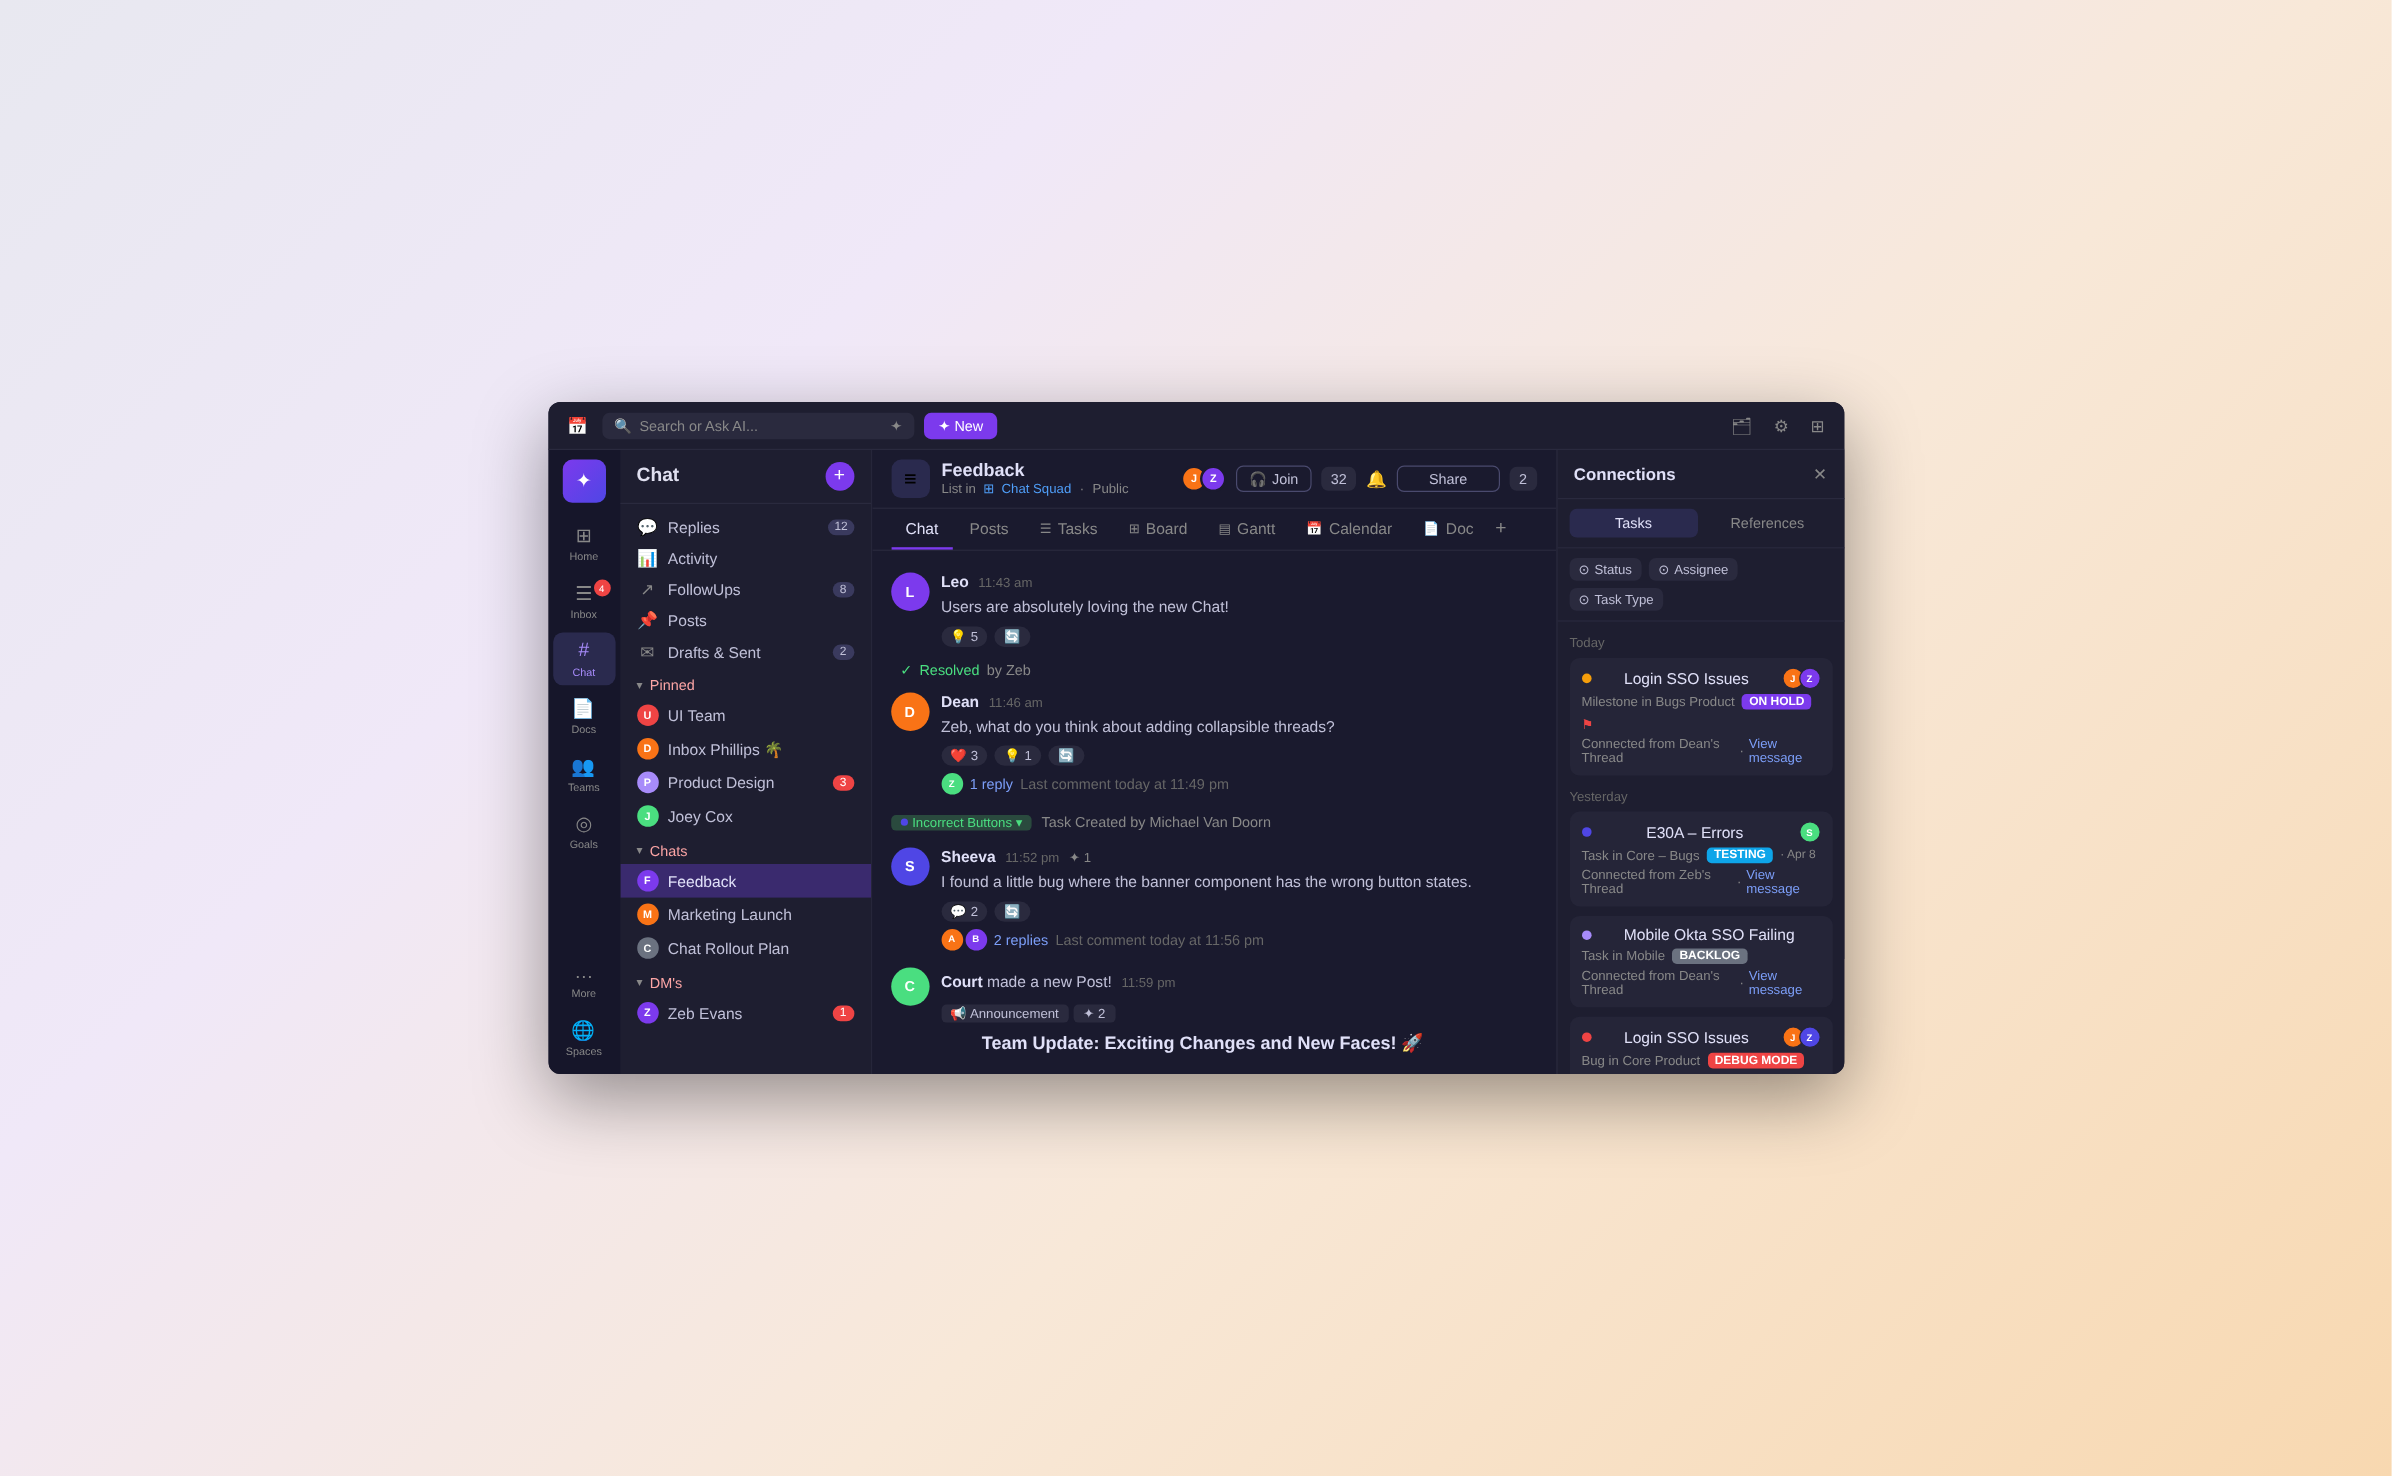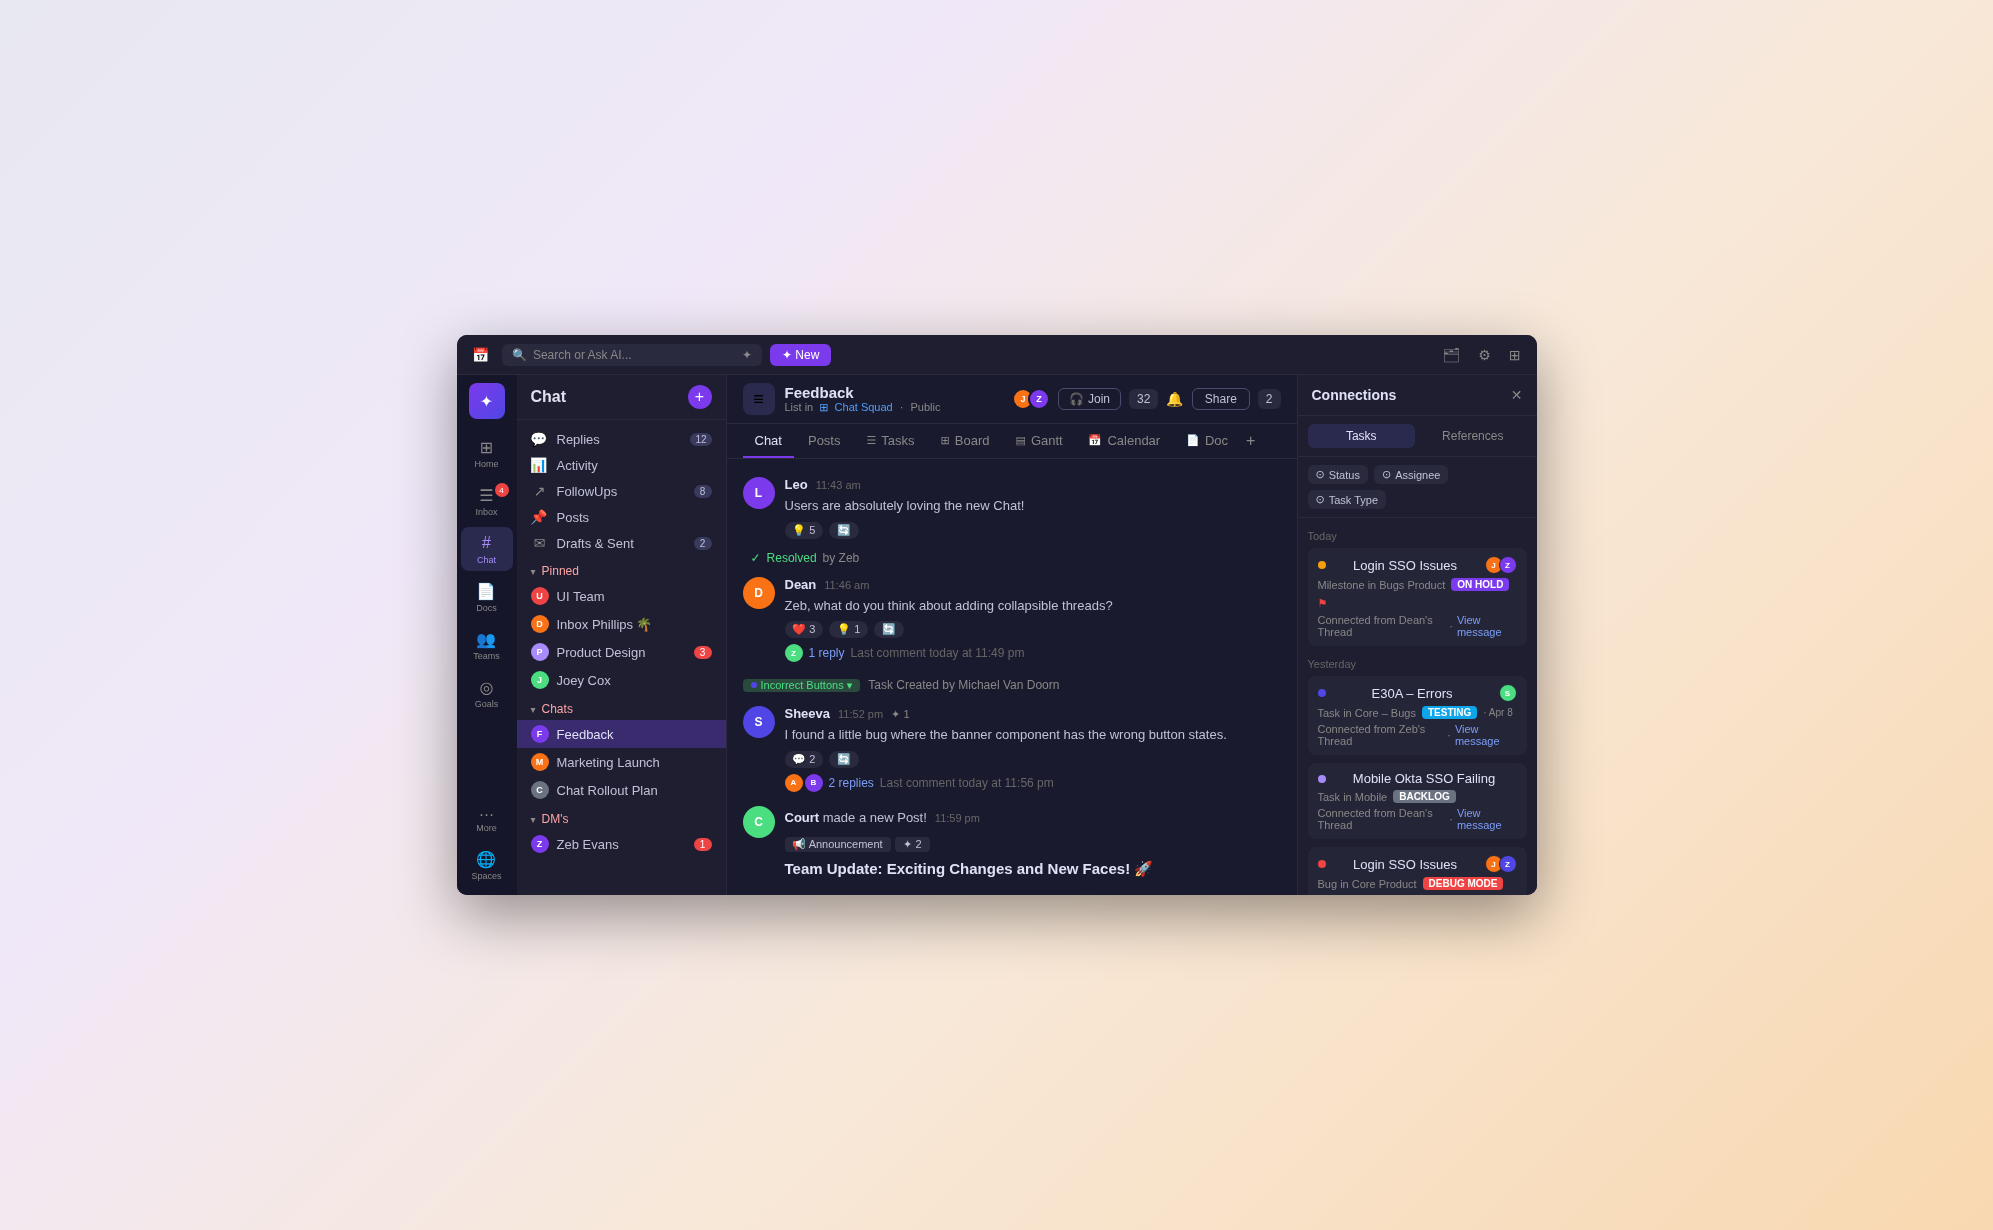--- a/index.html
+++ b/index.html
@@ -334,21 +334,21 @@
     .bell-btn {
       color: #888;
       cursor: pointer;
       font-size: 14px;
     }
     .share-btn {
       background: transparent;
       border: 1px solid #4a4a6e;
       color: #c0c0d8;
       border-radius: 6px;
-      padding: 3px 12px;
+      padding: 3px 26px;
       font-size: 12px;
       cursor: pointer;
     }
     .num-badge {
       background: #2a2a3e;
       color: #c0c0d8;
       border-radius: 6px;
       padding: 3px 8px;
       font-size: 12px;
     }
@@ -508,20 +508,21 @@
       padding: 1px 8px;
       font-size: 11px;
       color: #c0c0d8;
       margin: 4px 0;
     }
     .post-title-preview {
       font-size: 15px;
       font-weight: 600;
       color: #e0e0f8;
       margin-top: 4px;
+      margin-left: 34px;
     }
     
     .connections-panel {
       width: 240px;
       background: #1e1e30;
       border-left: 1px solid #2a2a3e;
       display: flex;
       flex-direction: column;
       flex-shrink: 0;
     }

